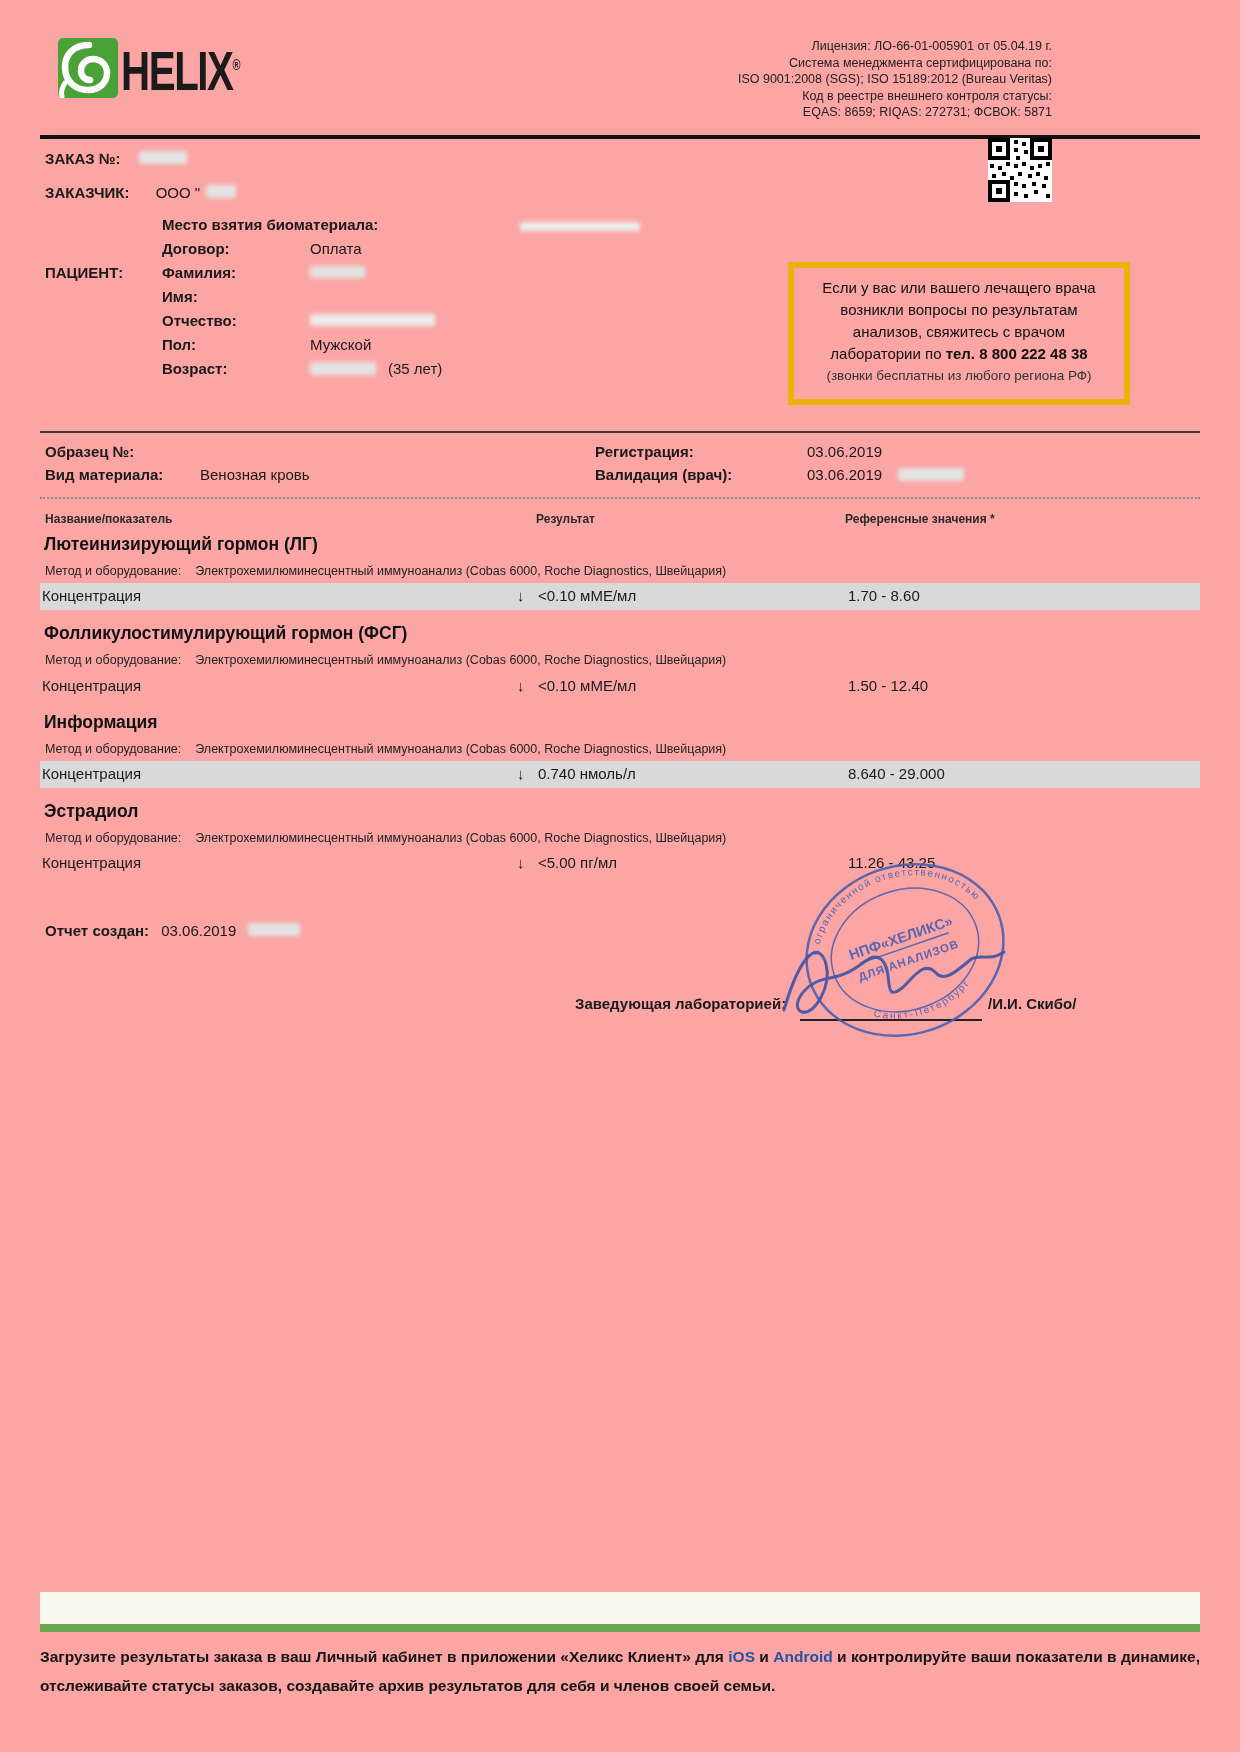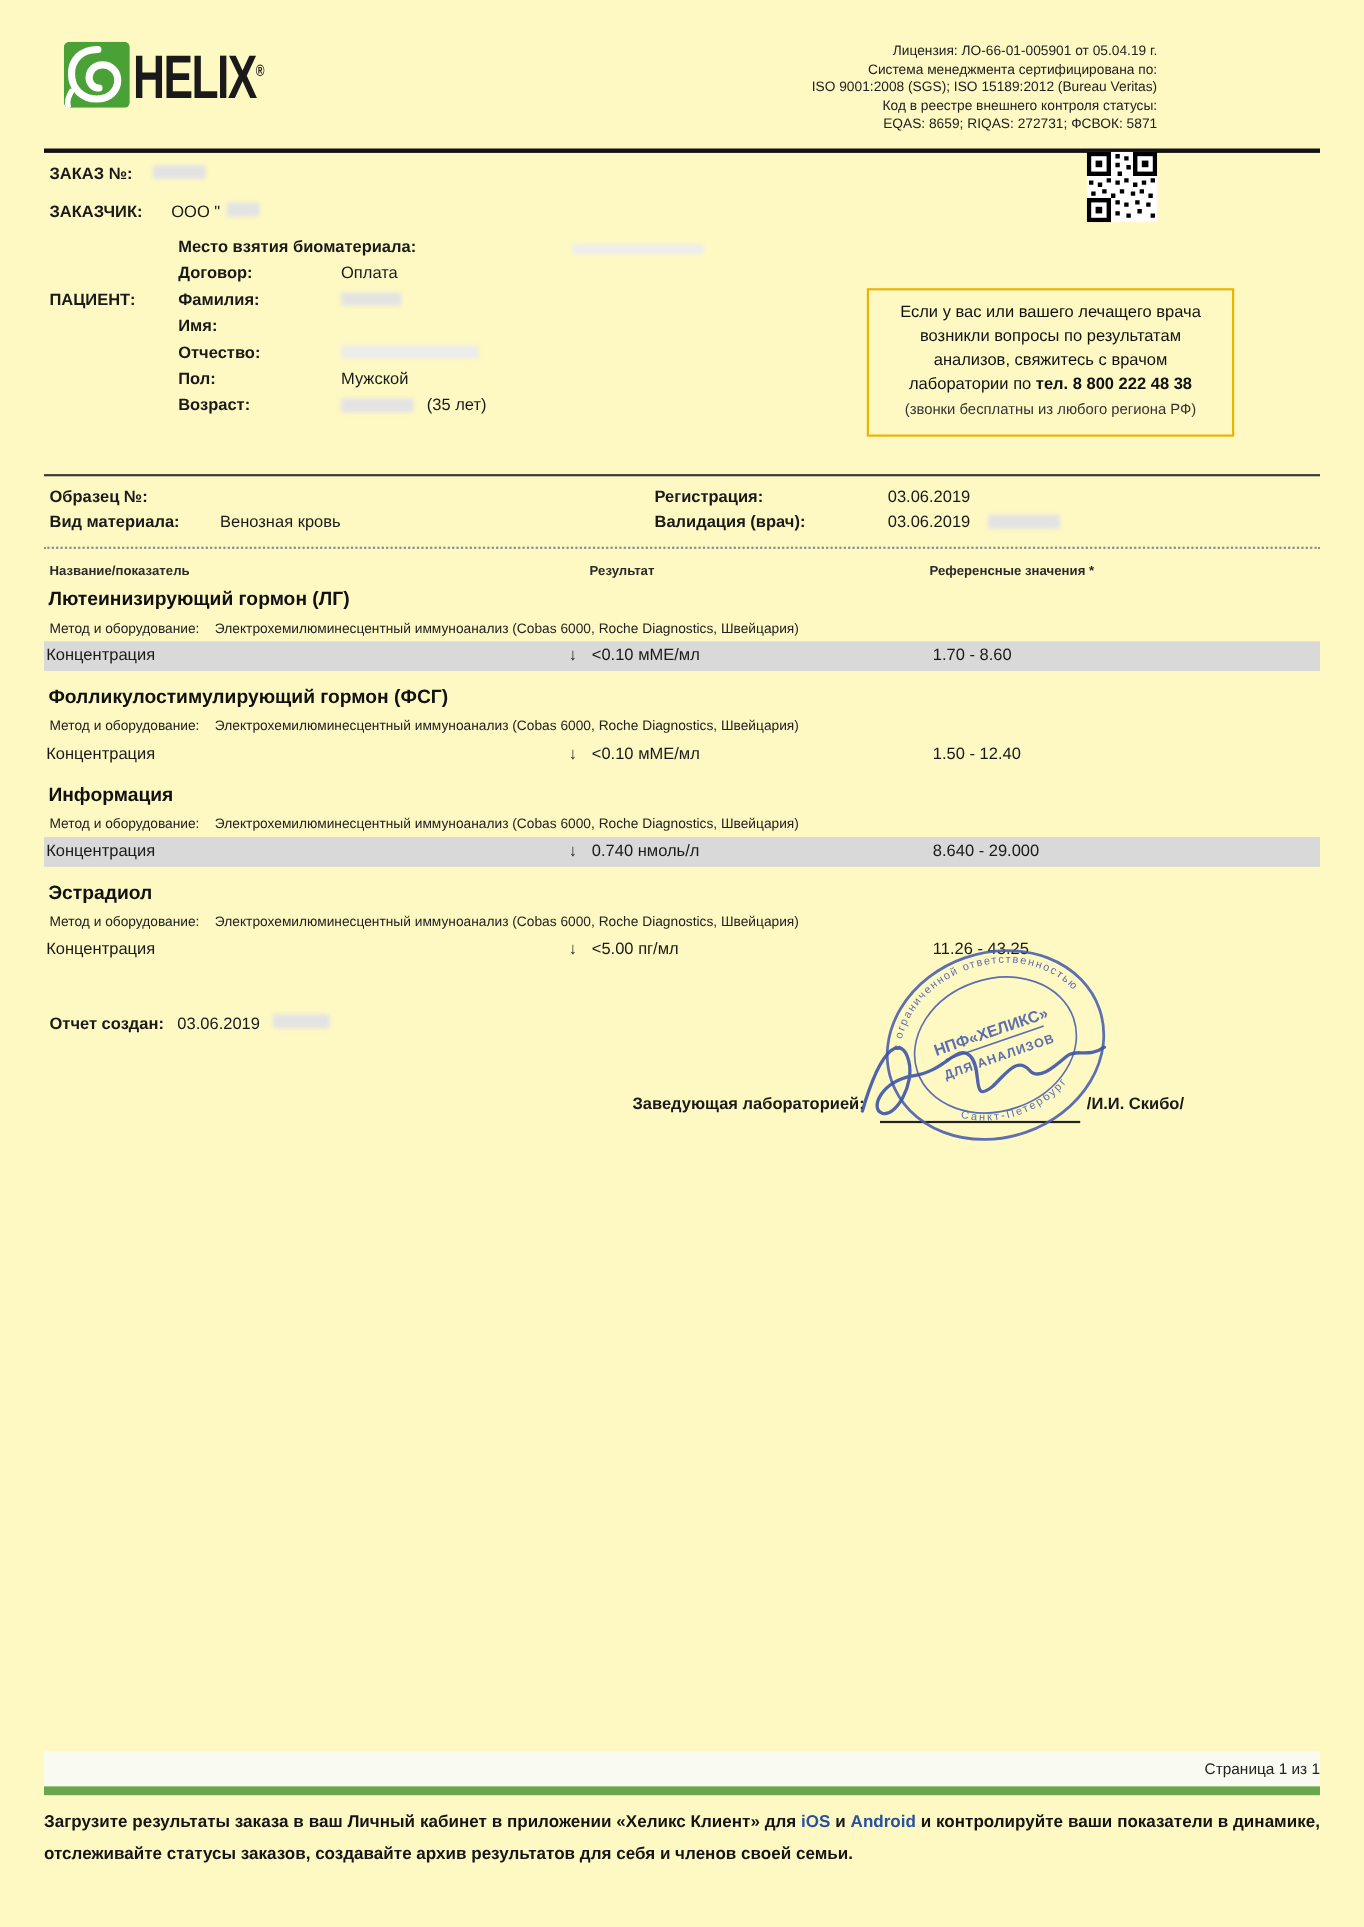--- a/index.html
+++ b/index.html
@@ -1,34 +1,34 @@
 <!DOCTYPE html>
 <html><head>
 <meta charset="utf-8">
 <style>
   html,body{margin:0;padding:0;background:#ffffff;}
-  .page{position:relative;width:1240px;height:1752px;background:#fef9c3;overflow:hidden;
+  .page{position:relative;width:1240px;height:1752px;background:#fca5a5;overflow:hidden;
         font-family:"Liberation Sans",sans-serif;color:#1a1a1a;}
   .abs{position:absolute;}
   .b{font-weight:bold;}
   .fs15{font-size:15px;line-height:18px;}
   .redact{display:inline-block;background:#e3e3e3;filter:blur(2px);border-radius:2px;}
   
   .logo-box{left:58px;top:38px;width:60px;height:60px;}
   .wordmark{left:121px;top:34px;font-size:56px;font-weight:bold;letter-spacing:-2px;
             transform:scaleX(.72);transform-origin:left top;line-height:62px;white-space:nowrap;}
   .wordmark sup{font-size:15px;letter-spacing:0;}
   .company{left:218px;top:40px;font-size:14.5px;line-height:22px;color:#1a1a1a;}
   .company .c1{font-weight:bold;font-size:15px;}
   .license{right:188px;top:38px;width:430px;text-align:right;font-size:12.5px;line-height:16.5px;color:#222;}
   .rule1{left:40px;top:135px;width:1160px;height:4px;background:#121212;}
   .rule2{left:40px;top:431px;width:1160px;height:2px;background:#3a3a3a;}
   .dashed{left:40px;top:497px;width:1160px;border-top:2px dotted #8a8a8a;}
   
-  .notice{left:788px;top:262px;width:330px;height:122px;border:2px solid #eab308;
+  .notice{left:788px;top:262px;width:330px;height:122px;border:6px solid #eab308;
           text-align:center;font-size:15px;line-height:22px;padding-top:9px;color:#111;}
   .notice .small{font-size:13.5px;color:#333;}
   
   .colhead{font-size:12px;font-weight:bold;color:#2a2a2a;}
   .ttitle{font-size:17.5px;font-weight:bold;color:#111;}
   .method{font-size:12.5px;color:#222;}
   .method .mv{margin-left:14px;}
   .rrow{left:40px;width:1160px;height:27px;}
   .rrow.hl{background:#d9d9d9;}
   .rrow span{position:absolute;top:4px;font-size:15px;}
@@ -213,19 +213,18 @@
       <line x1="68" y1="108" x2="162" y2="108" stroke-width="1.5"></line>
       <text x="115" y="125" font-size="11.5" font-weight="bold" letter-spacing="1" text-anchor="middle" fill="#4c5fb0" stroke="none">ДЛЯ АНАЛИЗОВ</text>
     </g>
   </svg>
 
   <svg class="abs" style="left:772px;top:930px;width:245px;height:100px" viewBox="0 0 245 100">
     <path d="M 12 80 C 30 18 48 12 54 34 C 60 56 42 86 30 82 C 18 78 30 52 58 48 C 88 44 98 18 110 30 C 122 42 110 74 130 58 C 142 47 152 30 164 43 C 172 52 184 42 198 30 C 206 23 218 32 232 22" fill="none" stroke="#3d53a6" stroke-width="3" stroke-linecap="round" opacity=".9"></path>
   </svg>
 
   <div class="abs foot-tint"></div>
-  <div class="abs page-label">Страница 1 из 1</div>
   <div class="abs foot-bar"></div>
   <div class="abs foot-par">
     <span>Загрузите результаты заказа в ваш Личный кабинет в приложении «Хеликс Клиент» для </span><a class="flink">iOS</a><span> и </span><a class="flink">Android</a><span> и контролируйте ваши показатели в динамике, отслеживайте статусы заказов, создавайте архив результатов для себя и членов своей семьи.</span>
   </div>
 
 </div>
 
 </body></html>

